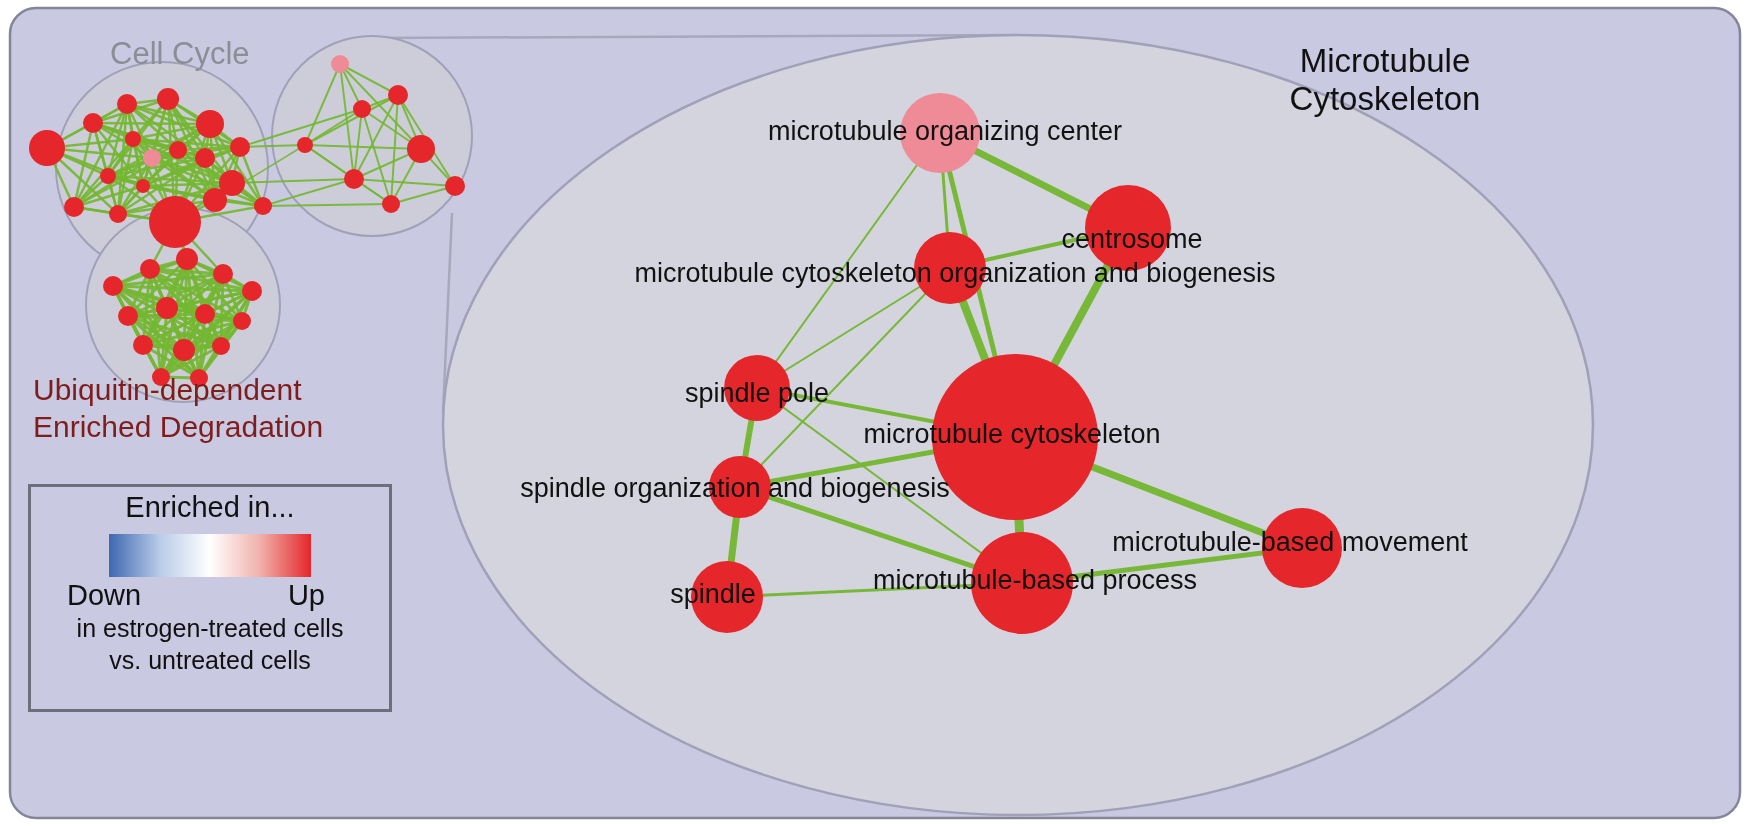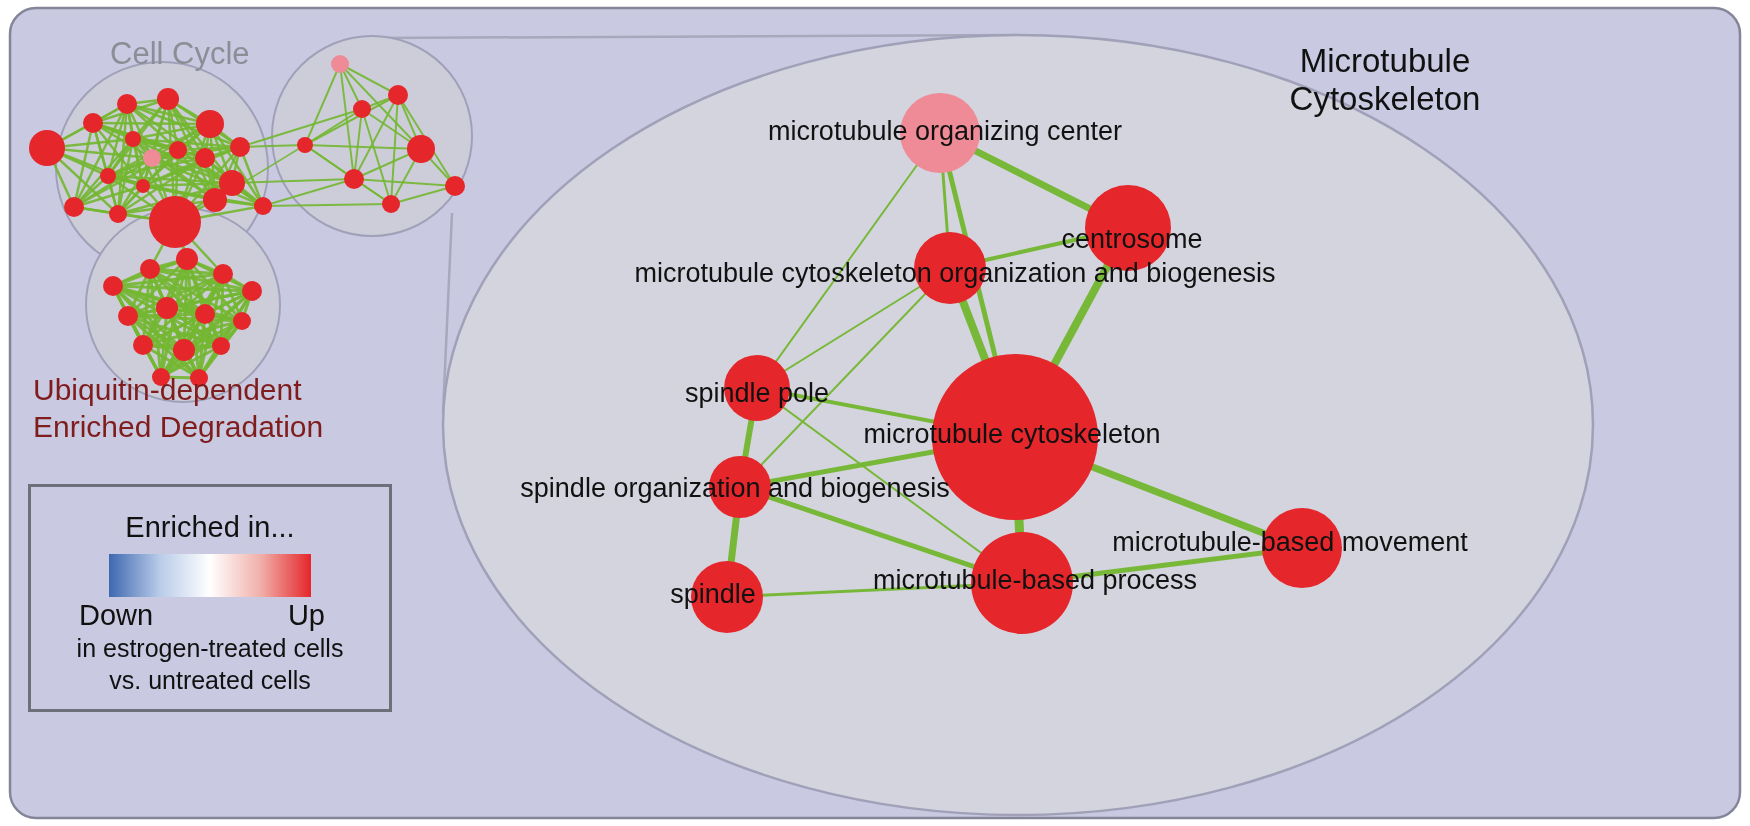--- a/index.html
+++ b/index.html
@@ -10,24 +10,24 @@
 
   .abs { position:absolute; }
 
   #lbl-cell-cycle { left:110px; top:36px; font-size:31px; color:#8d8d96; }
   #lbl-ubiquitin  { left:33px; top:372px; font-size:30px; color:#7f1d1d; line-height:1.22; }
   #lbl-detail-title { left:1230px; top:42px; width:310px; text-align:center;
                       font-size:33px; color:#111111; line-height:1.15; }
 
   #legend { left:28px; top:484px; width:364px; height:228px;
             border:3px solid #6f6f7a; background:transparent; }
-  #legend-title { margin-top:24px; text-align:center; font-size:29px; color:#111111; }
+  #legend-title { margin-top:4px; text-align:center; font-size:29px; color:#111111; }
   #legend-bar { width:202px; height:43px; margin:10px auto 0 auto; }
   #legend-row { display:flex; justify-content:space-between;
-                padding:2px 64px 0 48px; font-size:29px; color:#111111; }
+                padding:2px 64px 0 36px; font-size:29px; color:#111111; }
   #legend-caption { text-align:center; font-size:25px;
                     color:#111111; line-height:1.28; }
 </style>
 </head>
 <body>
 
 <div id="canvas">
 
   <svg id="network-svg" width="1750" height="826">
       <rect x="10" y="8" width="1730" height="810" rx="26" fill="#c9c9e2" stroke="#85859a" stroke-width="2.5"></rect>

